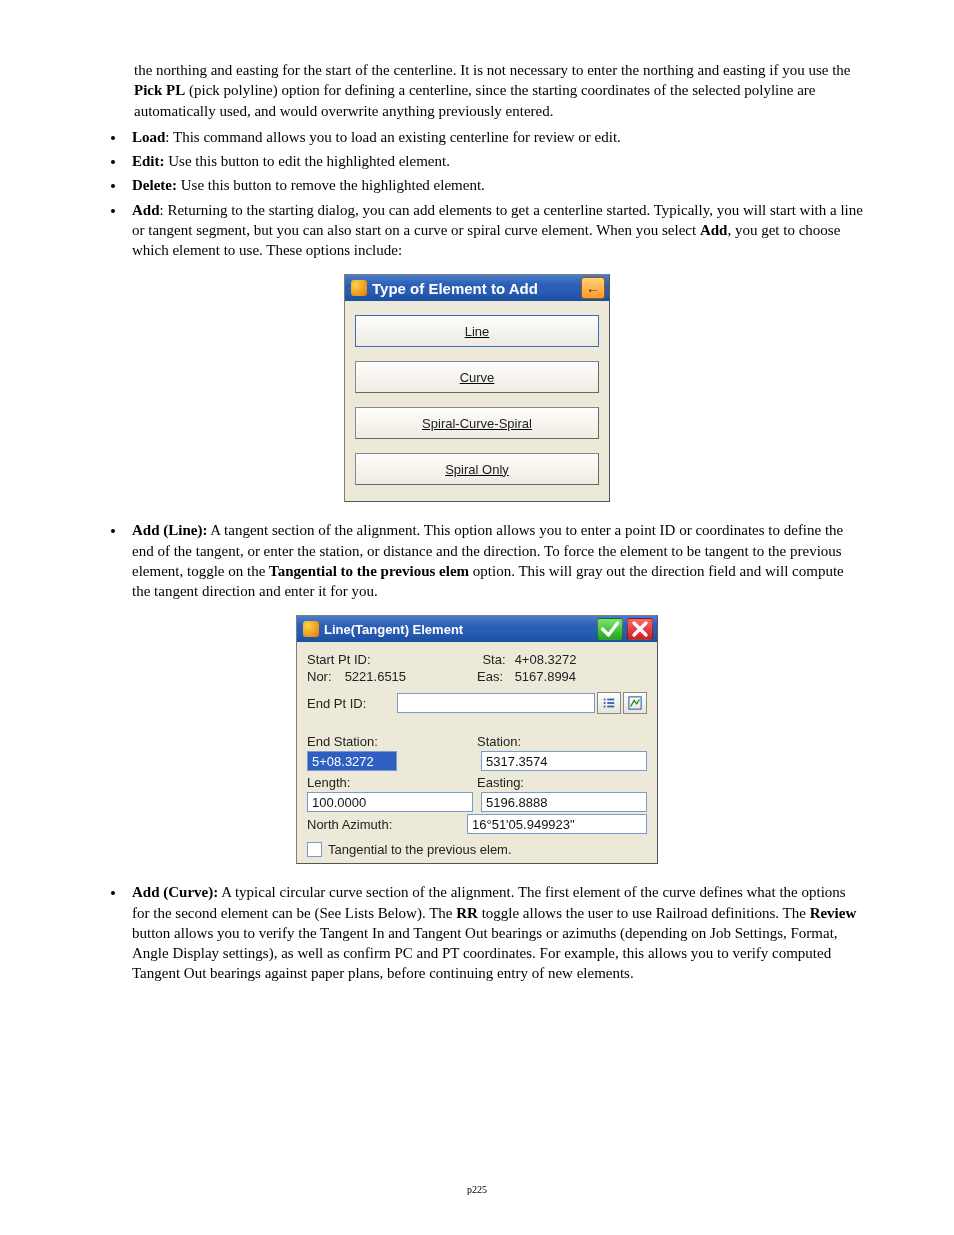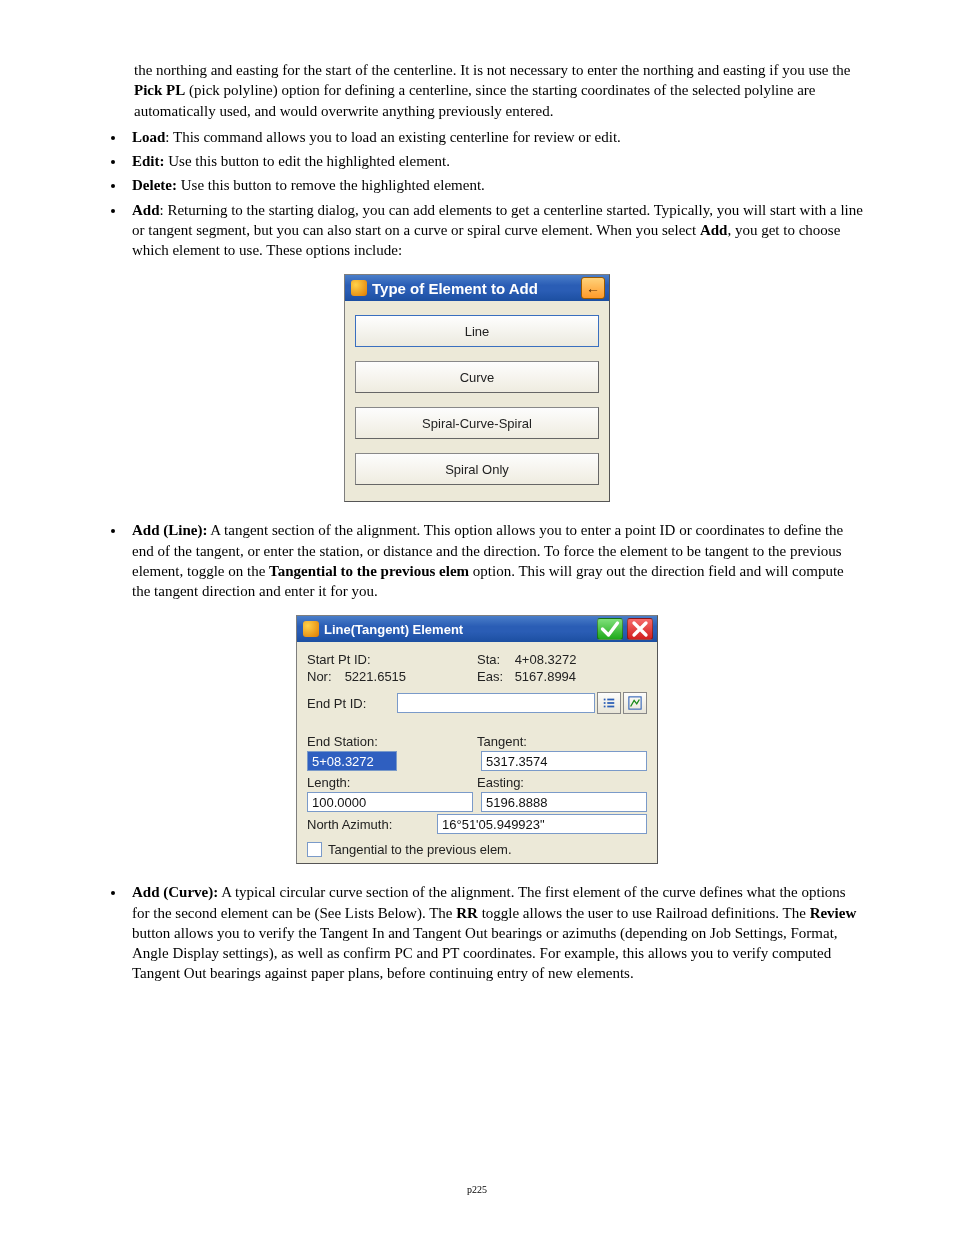--- a/index.html
+++ b/index.html
@@ -34,21 +34,21 @@
     display: flex; align-items: center; justify-content: space-between;
     padding: 0 4px 0 6px;
   }
   .titlebar1 .caption { color: #fff; font-family: Tahoma, Arial, sans-serif; font-size: 15px; font-weight: bold; display:flex; align-items:center; gap:5px;}
   .appicon { width:16px; height:16px; background: radial-gradient(circle at 30% 30%, #ffd24a, #e07a00); border-radius: 3px; }
   .backbtn {
     width: 22px; height: 20px; background: linear-gradient(#ffd27a,#ff9a2a);
     border: 1px solid #9a5a00; border-radius: 3px; display:flex; align-items:center; justify-content:center;
     color:#5a2a00; font-weight:bold; font-family: Arial, sans-serif; font-size:14px;
   }
-  .dlg1-body { padding: 14px 10px 16px 10px; }
+  .dlg1-body { padding: 14px 10px 16px 10px; text-decoration: underline; }
   .winbtn {
     display:block; width: 100%; height: 32px; margin: 0 0 14px 0;
     background: linear-gradient(#fdfdfd,#efece0);
     border: 1px solid #888; border-right-color:#666; border-bottom-color:#666;
     font-family: Tahoma, Arial, sans-serif; font-size: 13px; color:#222;
     box-sizing: border-box; cursor:pointer;
   }
   .winbtn.focus { border: 1px dotted #333; outline: 1px solid #3a6fbf; outline-offset:-1px; background: linear-gradient(#fefefe,#eceadf);}
 
   
@@ -159,21 +159,21 @@
           <svg viewBox="0 0 16 16">
               <path d="M4 4 L12 12 M12 4 L4 12" stroke="#fff" stroke-width="2.2" stroke-linecap="round"></path>
             </svg>
         </span>
       </span>
     </div>
     <div class="dlg2-body">
       <div class="row">
         <div class="col"><span class="lbl">Start Pt ID:</span></div>
         <div class="col" style="text-align:left;">
-          <span class="lbl" style="width:34px; display:inline-block;">Sta:</span>
+          <span class="lbl" style="width:34px; display:inline-block;text-align:center;">Sta:</span>
           <span>4+08.3272</span>
         </div>
       </div>
       <div class="row">
         <div class="col">
           <span class="lbl" style="width:34px; display:inline-block;">Nor:</span>
           <span>5221.6515</span>
         </div>
         <div class="col" style="text-align:left;">
           <span class="lbl" style="width:34px; display:inline-block;">Eas:</span>
@@ -199,37 +199,37 @@
             <svg viewBox="0 0 16 16">
               <rect x="1" y="1" width="14" height="14" fill="none" stroke="#2a5db5" stroke-width="1.2"></rect>
               <path d="M3 12 L7 5 L10 9 L13 4" fill="none" stroke="#1a8a1a" stroke-width="1.5"></path>
             </svg>
           </span>
         </div>
       </div>
 
       <div class="row" style="margin-top:20px;">
         <div class="col"><span class="lbl">End Station:</span></div>
-        <div class="col"><span class="lbl">Tangent:</span></div>
+        <div class="col"><span class="lbl">Station:</span></div>
       </div>
       <div class="row">
         <div class="col" style="padding-right:8px;"><input class="inp sel" style="width: 90px;" value="5+08.3272"></div>
         <div class="col"><input class="inp" style="width: 100%;" value="5317.3574"></div>
       </div>
 
       <div class="row" style="margin-top:4px;">
         <div class="col"><span class="lbl">Length:</span></div>
         <div class="col"><span class="lbl">Easting:</span></div>
       </div>
       <div class="row">
         <div class="col" style="padding-right:8px;"><input class="inp" style="width: 100%;" value="100.0000"></div>
         <div class="col"><input class="inp" style="width: 100%;" value="5196.8888"></div>
       </div>
 
-      <div class="row" style="margin-top:0;">
+      <div class="row" style="margin-top:0;gap:30px;">
         <div style="flex:0 0 130px;"><span class="lbl">North Azimuth:</span></div>
         <div class="col"><input class="inp" style="width: 100%;" value="16°51'05.949923&quot;"></div>
       </div>
 
       <div class="row" style="margin-top:8px;">
         <span class="chk"></span>
         <span class="lbl">Tangential to the previous elem.</span>
       </div>
     </div>
   </div>

